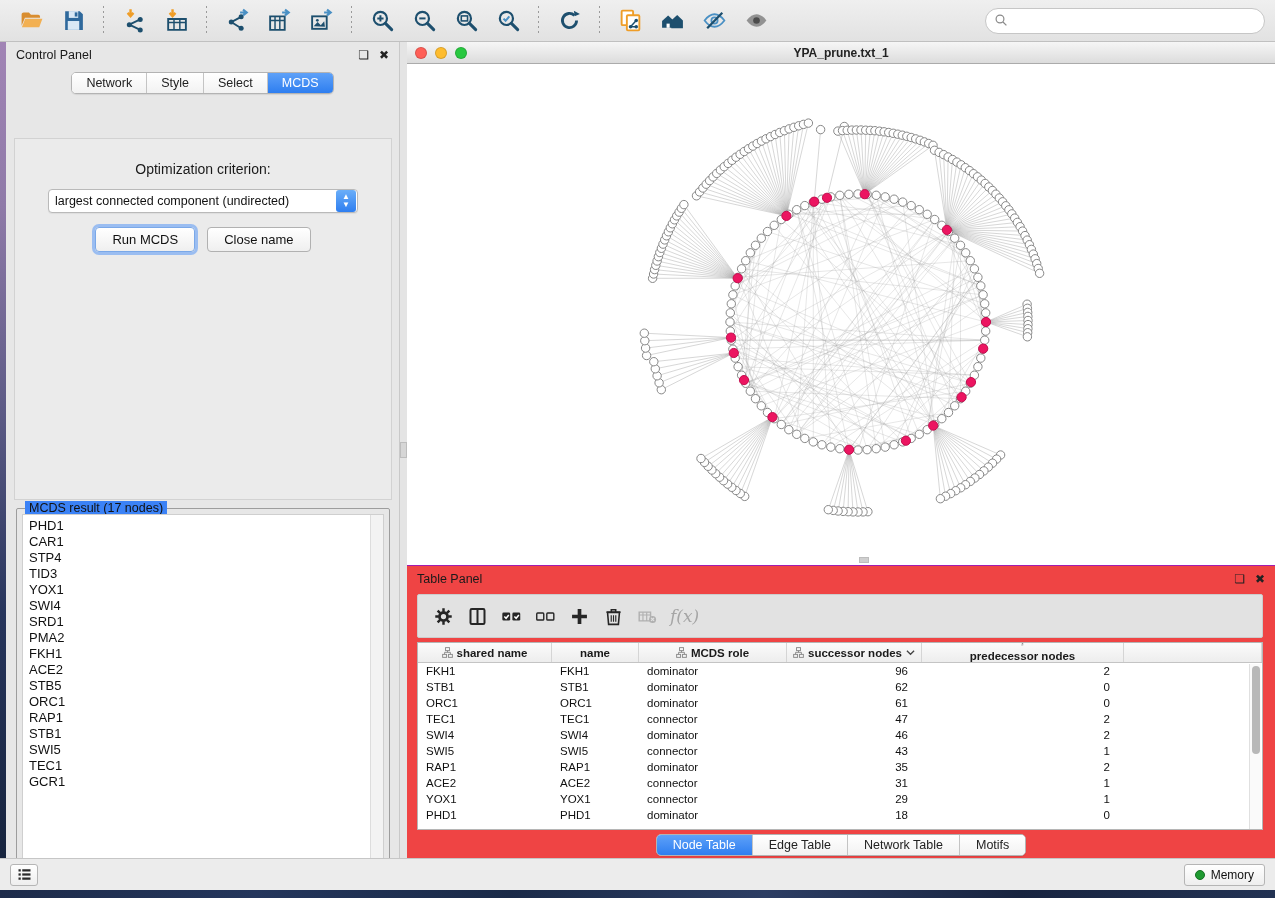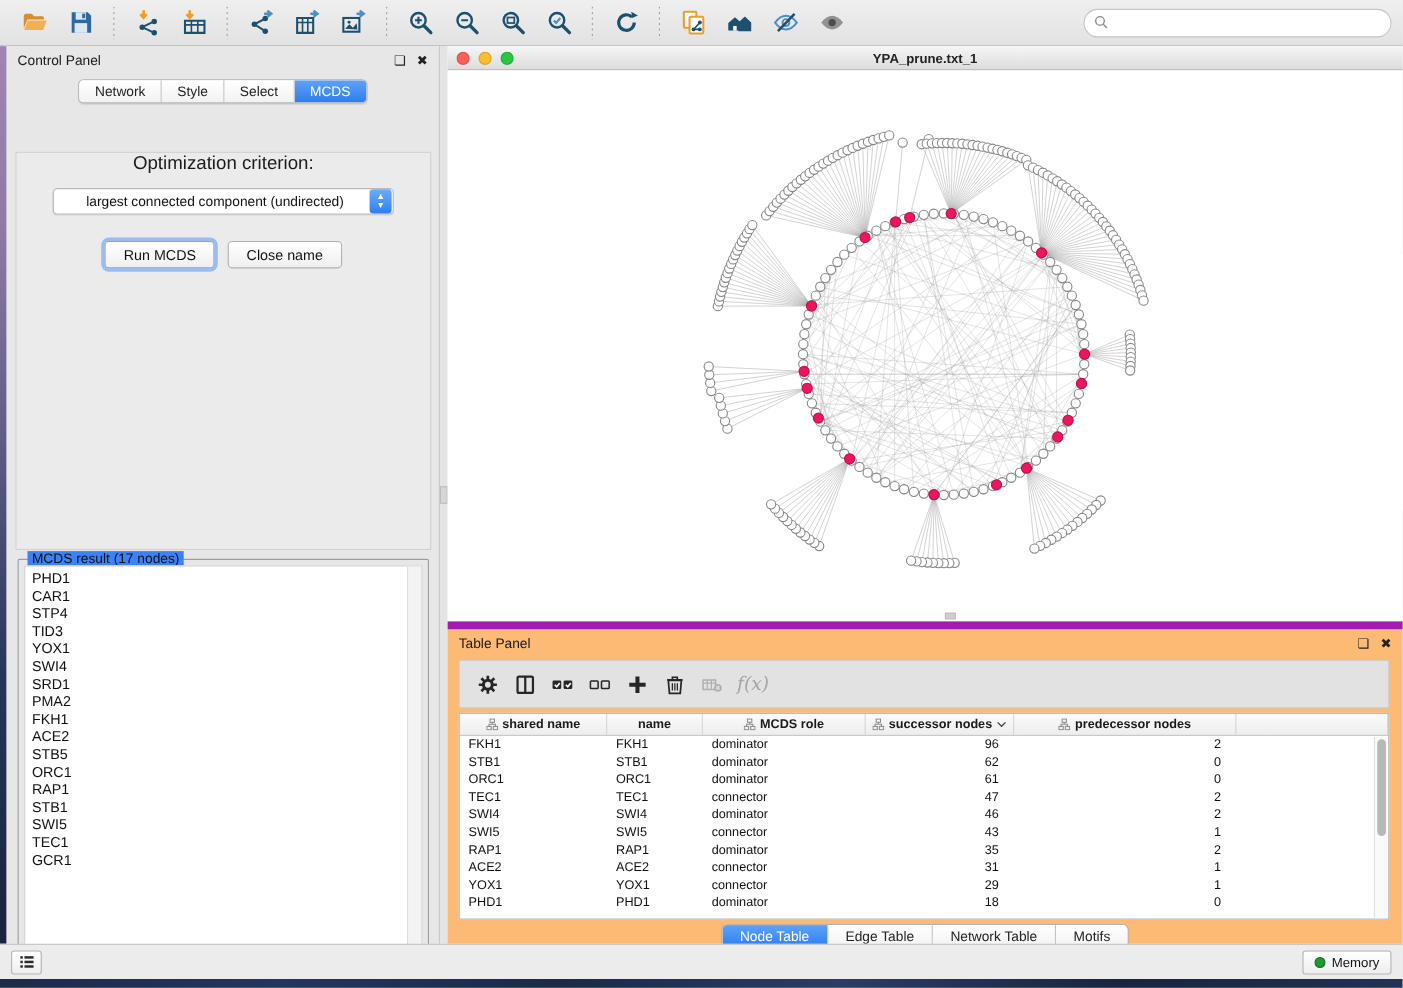--- a/index.html
+++ b/index.html
@@ -36,29 +36,29 @@
   #cp-tabs { display:flex; justify-content:center; margin-top:4px; }
   .seg { display:flex; border:1px solid #b3b3b3; border-radius:5px; overflow:hidden;
     background:#fff; box-shadow:0 1px 1px rgba(0,0,0,.08); }
   .seg-btn { padding:3px 14px; font-size:12.5px; color:#222; background:linear-gradient(#fff,#f2f2f2);
     border-left:1px solid #c4c4c4; cursor:default; }
   .seg-btn:first-child { border-left:none; }
   .seg-btn.active { background:linear-gradient(#5ea1f8,#2e7ef0); color:#fff; }
 
   #cp-body { left:8px; top:96px; width:378px; height:362px; background:#ebebeb;
     border:1px solid #d2d2d2; position:absolute; text-align:center; }
-  #opt-label { font-size:17px; color:#1a1a1a; }
+  #opt-label { margin-top:22px; font-size:14px; color:#1a1a1a; }
   #opt-select { margin:12px auto 0; width:310px; height:24px; background:#fff;
     border:1px solid #b9b9b9; border-radius:4px; display:flex; align-items:center;
     font-size:12.5px; color:#111; box-shadow:0 1px 1px rgba(0,0,0,.06); cursor:default; }
-  #opt-select .val { flex:1; text-align:center; padding-left:6px; white-space:nowrap; overflow:hidden; }
+  #opt-select .val { flex:1; text-align:left; padding-left:6px; white-space:nowrap; overflow:hidden; }
   #opt-stepper { width:20px; height:22px; margin-right:1px; border-radius:3px;
     background:linear-gradient(#6aaef9,#2e7ef0); color:#fff; font-size:8px; line-height:1;
     display:flex; flex-direction:column; align-items:center; justify-content:center; }
-  #cp-buttons { margin-top:24px; display:flex; justify-content:center; gap:12px; }
+  #cp-buttons { margin-top:14px; display:flex; justify-content:center; gap:12px; }
   .push-btn { padding:4px 16px; font-size:13px; color:#111; background:linear-gradient(#fff,#efefef);
     border:1px solid #b1b1b1; border-radius:4px; cursor:default; }
   .push-btn.focused { box-shadow:0 0 0 3px rgba(110,165,245,.65); border-color:#7aa8e8; }
 
   #mcds-group { left:10px; top:466px; width:374px; height:372px; position:absolute;
     border:1px solid #9d9d9d; border-radius:2px; }
   #mcds-legend { position:absolute; top:-8px; left:8px; background:#3b82f6; padding:0 4px;
     font-size:12.5px; color:#111; }
   #mcds-list { position:absolute; inset:5px; background:#fff; border:1px solid #cfcfcf;
     overflow:hidden; }
@@ -78,22 +78,22 @@
     border-bottom:1px solid #ababab; display:flex; align-items:center; position:relative; }
   .tl { width:12px; height:12px; border-radius:50%; margin-left:8px; border:1px solid rgba(0,0,0,.15); }
   #net-title .title { position:absolute; left:0; right:0; text-align:center;
     font-size:12px; font-weight:bold; color:#222; }
   #net-canvas { width:868px; height:501px; background:#fff; position:relative; }
   #graph-svg { position:absolute; left:0; top:0; }
   #net-grip { position:absolute; left:452px; bottom:2px; width:10px; height:6px;
     background:#cfcfcf; border:1px solid #bdbdbd; }
 
   
-  #table-panel { left:407px; top:565px; width:868px; height:293px; background:#fdba74;
-    border-top:7px solid #a21caf; }
+  #table-panel { left:407px; top:565px; width:868px; height:293px; background:#ef4444;
+    border-top:1px solid #a21caf; }
   #tp-toolbar { position:absolute; left:10px; top:28px; width:846px; height:44px;
     background:#e2e2e2; border:1px solid #cccccc; border-radius:2px;
     display:flex; align-items:center; padding:0 8px; }
   .tpt-btn { width:34px; height:34px; display:flex; align-items:center; justify-content:center;
     color:#262626; cursor:default; }
   .tpt-btn.disabled { color:#b0b0b0; }
   #fx-label { font-family:"DejaVu Serif", serif; font-style:italic; font-size:17px; color:#a5a5a5;
     margin-left:6px; }
 
   #tp-table { position:absolute; left:10px; top:76px; width:846px; height:188px;
@@ -1003,21 +1003,21 @@
               <rect x="0.8" y="9.4" width="5" height="3.8"></rect>
               <rect x="8.2" y="9.4" width="5" height="3.8"></rect>
               <path d="M7 4.6v2.2M3.3 9.4V6.8h7.4v2.6"></path>
             </g>
           </svg>
           <span>successor nodes</span>
           <svg viewBox="0 0 10 7" width="9" height="7">
             <path d="M1 1.5l4 4 4-4" stroke="#444" stroke-width="1.4" fill="none"></path>
           </svg>
         </div>
-        <div class="th" style="width: 202px;">
+        <div class="th" style="width: 202px; flex-direction: column;">
           <svg viewBox="0 0 14 14" width="11" height="11">
             <g fill="none" stroke="#8a8a8a" stroke-width="1.2">
               <rect x="4.5" y="0.8" width="5" height="3.8"></rect>
               <rect x="0.8" y="9.4" width="5" height="3.8"></rect>
               <rect x="8.2" y="9.4" width="5" height="3.8"></rect>
               <path d="M7 4.6v2.2M3.3 9.4V6.8h7.4v2.6"></path>
             </g>
           </svg>
           <span>predecessor nodes</span>
         </div>

